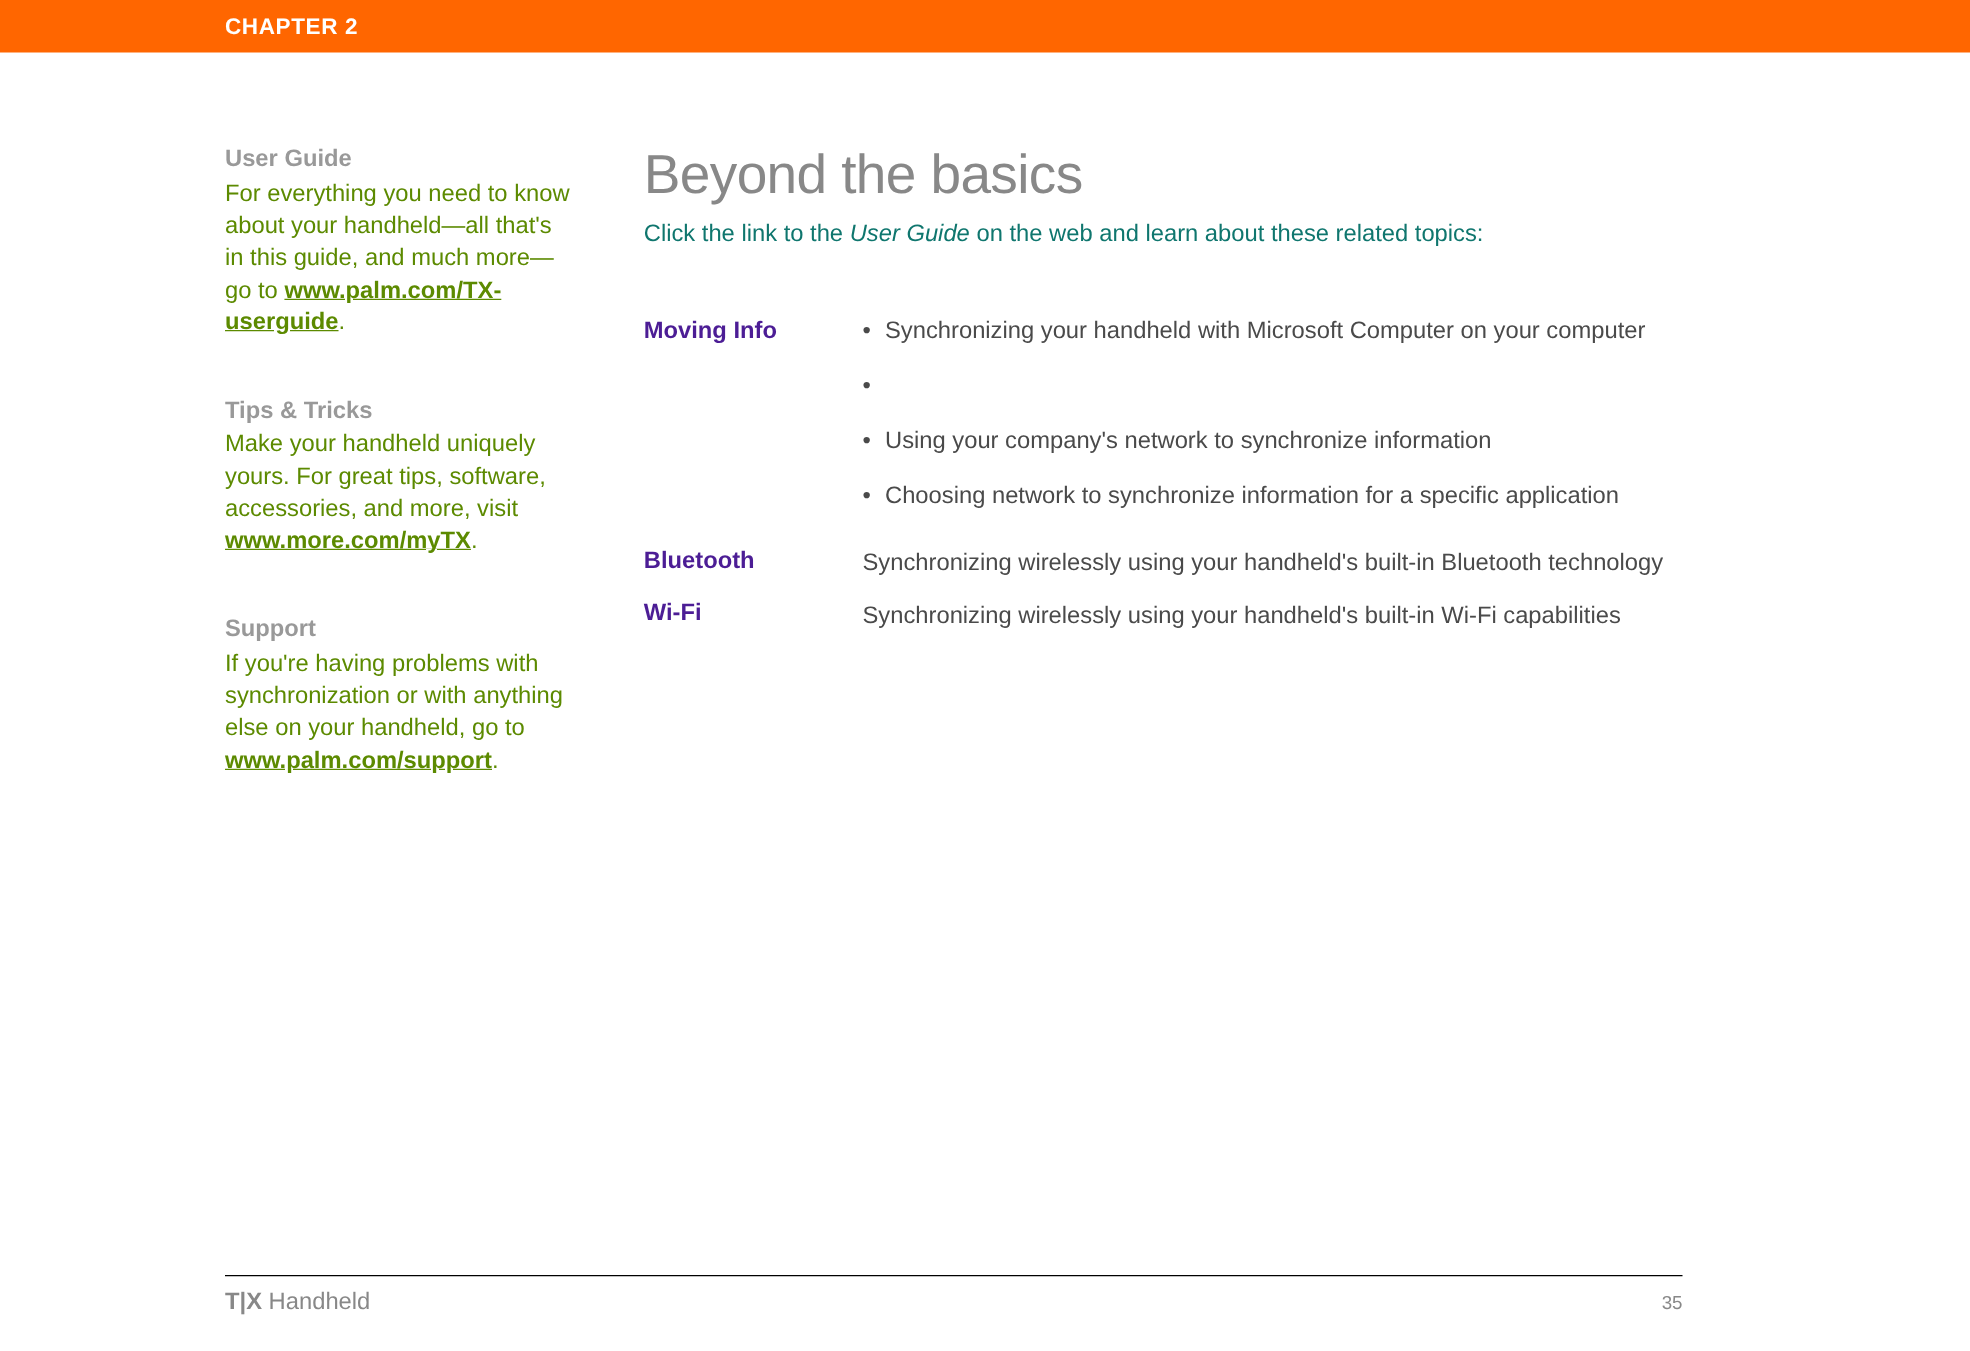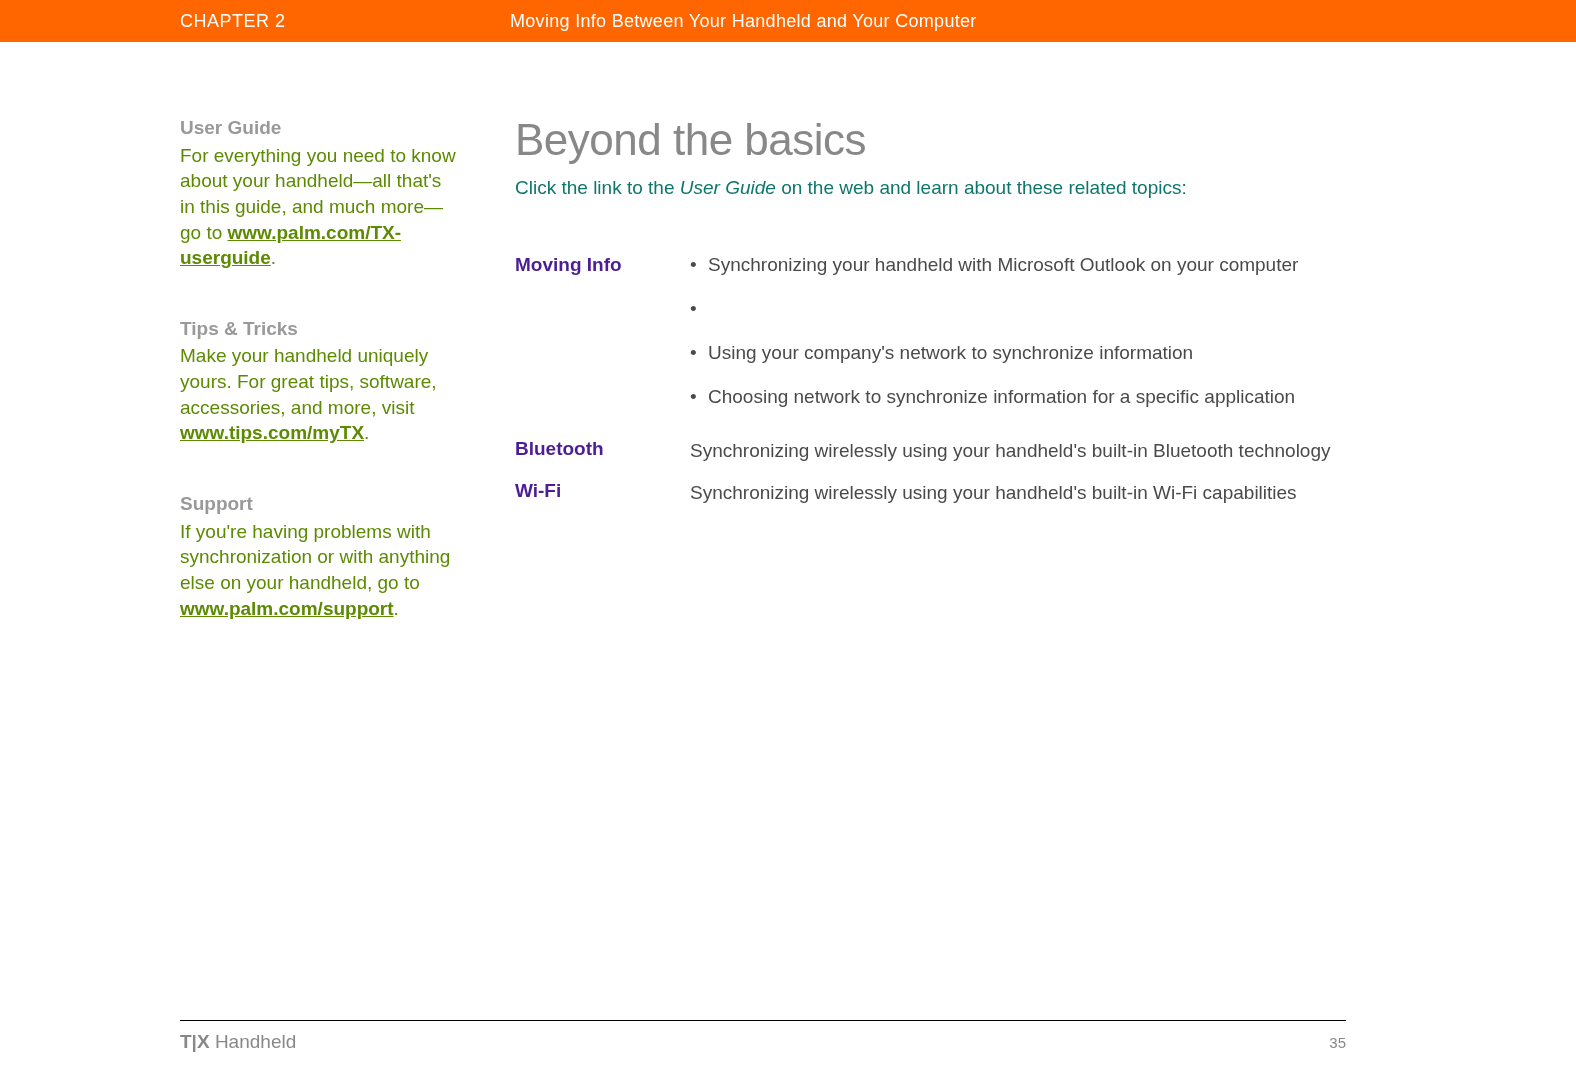--- a/index.html
+++ b/index.html
@@ -11,21 +11,21 @@
     position: relative;
     color: #4a4a4a;
   }
   .header-bar {
     background: #ff6600;
     height: 42px;
     width: 100%;
     display: flex;
     align-items: center;
     color: #fff;
-    font-weight: 400;
+    font-weight: 700;
     font-size: 18px;
   }
   .header-chapter {
     margin-left: 180px;
     width: 330px;
     letter-spacing: 0.5px;
   }
   .header-title {
     letter-spacing: 0.3px;
   }
@@ -106,35 +106,34 @@
     gap: 29px;
   }
   .footer-product .bold { font-weight: 700; color: #888; }
   .footer-page { font-size: 15px; color: #888; }
 </style>
 </head>
 <body>
 
 <div class="header-bar">
   <div class="header-chapter">CHAPTER 2</div>
-  <div class="header-title">Moving Info Between Your Handheld and Your Computer</div>
 </div>
 
 <div class="page">
   <aside class="sidebar">
     <div class="sidebar-block">
       <div class="sidebar-heading">User Guide</div>
       <div class="sidebar-text">
         <span>For everything you need to know about your handheld—all that's in this guide, and much more—go to </span><a href="#" class="sidebar-link">www.palm.com/TX-userguide</a><span>.</span>
       </div>
     </div>
     <div class="sidebar-block">
       <div class="sidebar-heading">Tips &amp; Tricks</div>
       <div class="sidebar-text">
-        <span>Make your handheld uniquely yours. For great tips, software, accessories, and more, visit </span><a href="#" class="sidebar-link">www.tips.com/myTX</a><span>.</span>
+        <span>Make your handheld uniquely yours. For great tips, software, accessories, and more, visit </span><a href="#" class="sidebar-link">www.more.com/myTX</a><span>.</span>
       </div>
     </div>
     <div class="sidebar-block">
       <div class="sidebar-heading">Support</div>
       <div class="sidebar-text">
         <span>If you're having problems with synchronization or with anything else on your handheld, go to </span><a href="#" class="sidebar-link">www.palm.com/support</a><span>.</span>
       </div>
     </div>
   </aside>
 
@@ -144,21 +143,21 @@
       <span>Click the link to the </span><span class="italic">User Guide</span><span> on the web and learn about these related topics:</span>
     </p>
 
     <div class="topics-table">
 
       <div class="topics-row">
         <div class="topics-label">Moving Info</div>
         <div class="topics-content">
           <div class="bullet-item">
               <span class="bullet-dot">•</span>
-              <span>Synchronizing your handheld with Microsoft Outlook on your computer</span>
+              <span>Synchronizing your handheld with Microsoft Computer on your computer</span>
             </div>
           <div class="bullet-item">
               <span class="bullet-dot">•</span>
             </div>
           <div class="bullet-item">
               <span class="bullet-dot">•</span>
               <span>Using your company's network to synchronize information</span>
             </div>
           <div class="bullet-item">
               <span class="bullet-dot">•</span>

